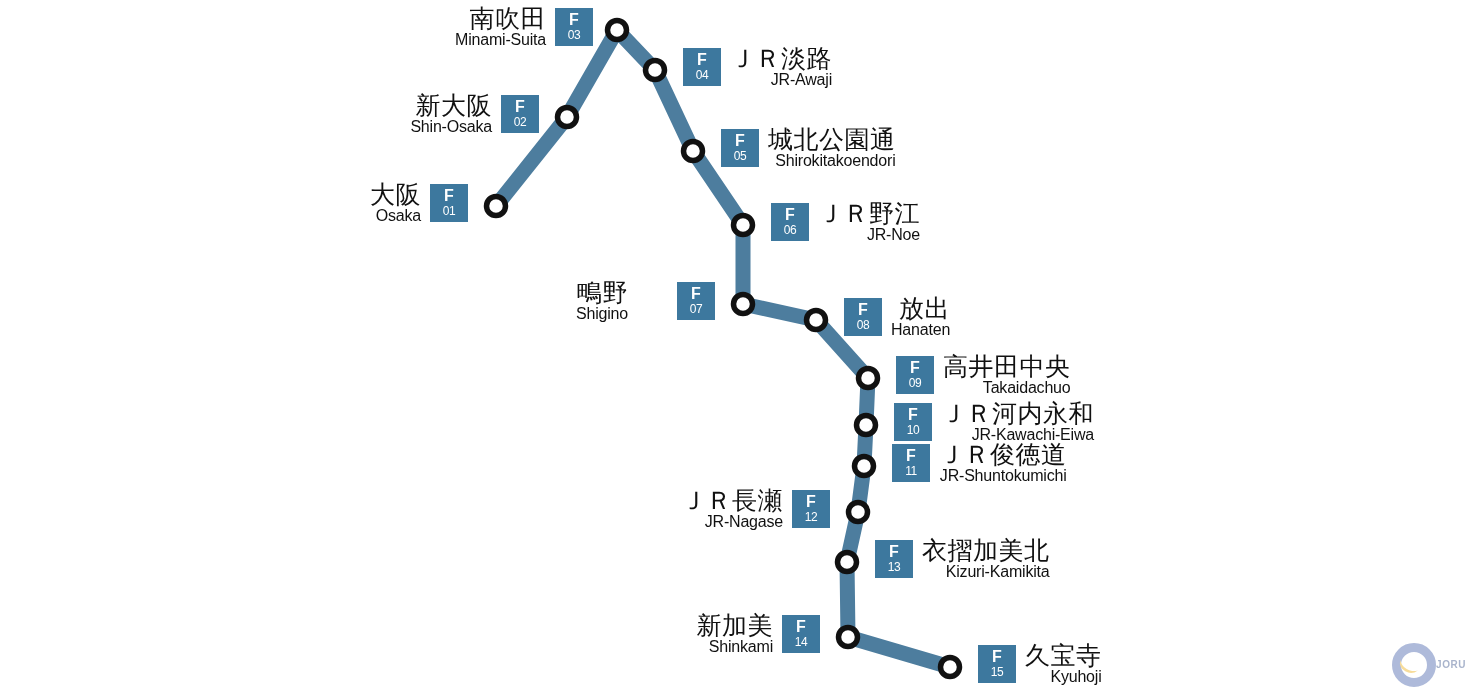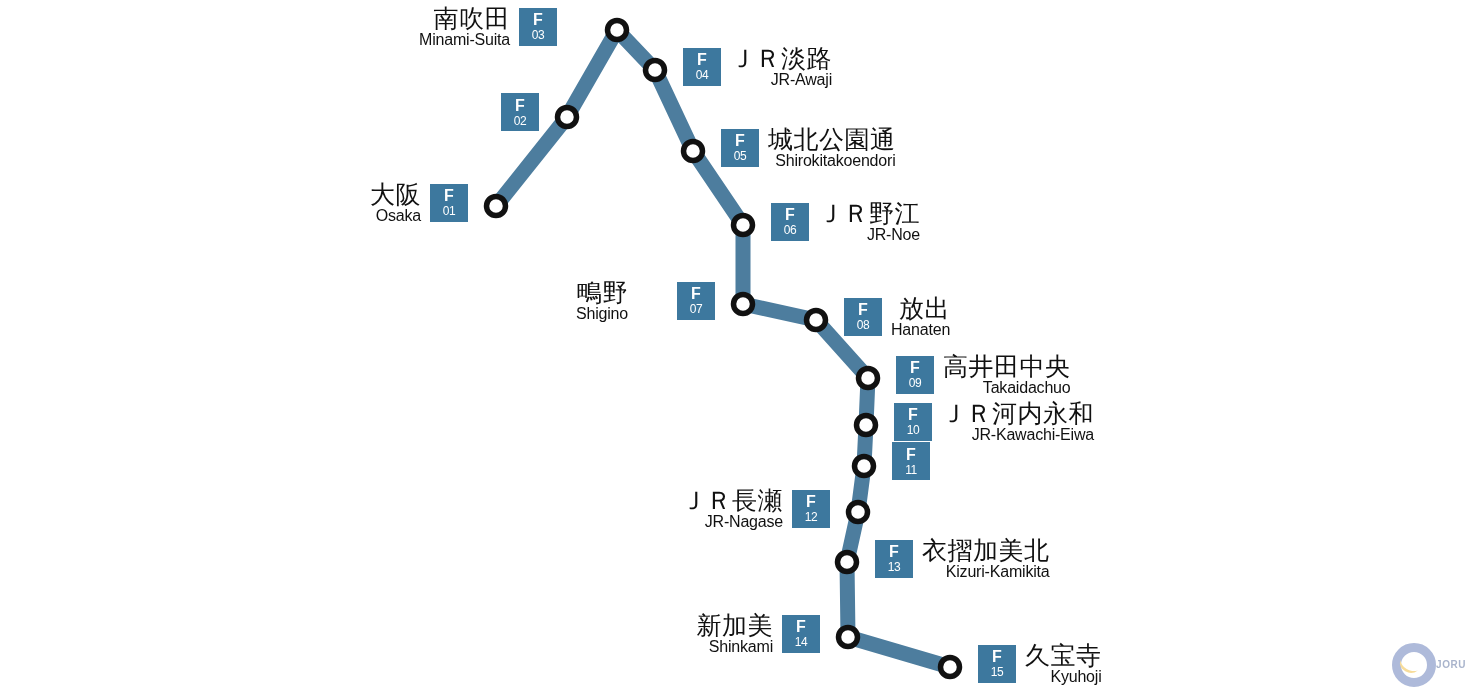--- a/index.html
+++ b/index.html
@@ -142,26 +142,30 @@
         <div class="names align-right gap-left">
           <span class="name-ja">大阪</span>
           <span class="name-en">Osaka</span>
         </div>
         <div class="code-badge" style="background: rgb(61, 120, 158);">
           <span class="code-letter">F</span>
           <span class="code-number">01</span>
         </div>
       </div>
       <div class="station-label left" style="right: 926px; top: 93px;">
+        <div class="names align-right gap-left">
+          <span class="name-ja">新大阪</span>
+          <span class="name-en">Shin-Osaka</span>
+        </div>
         <div class="code-badge" style="background: rgb(61, 120, 158);">
           <span class="code-letter">F</span>
           <span class="code-number">02</span>
         </div>
       </div>
-      <div class="station-label left" style="right: 908px; top: 6px;">
+      <div class="station-label left" style="right: 872px; top: 6px;">
         <div class="names align-right gap-left">
           <span class="name-ja">南吹田</span>
           <span class="name-en">Minami-Suita</span>
         </div>
         <div class="code-badge" style="background: rgb(61, 120, 158);">
           <span class="code-letter">F</span>
           <span class="code-number">03</span>
         </div>
       </div>
       <div class="station-label right" style="left: 683px; top: 46px;">
@@ -231,20 +235,24 @@
         </div>
         <div class="names align-left gap-right">
           <span class="name-ja">ＪＲ河内永和</span>
           <span class="name-en">JR-Kawachi-Eiwa</span>
         </div>
       </div>
       <div class="station-label right" style="left: 892px; top: 442px;">
         <div class="code-badge" style="background: rgb(61, 120, 158);">
           <span class="code-letter">F</span>
           <span class="code-number">11</span>
+        </div>
+        <div class="names align-left gap-right">
+          <span class="name-ja">ＪＲ俊徳道</span>
+          <span class="name-en">JR-Shuntokumichi</span>
         </div>
       </div>
       <div class="station-label left" style="right: 635px; top: 488px;">
         <div class="names align-right gap-left">
           <span class="name-ja">ＪＲ長瀬</span>
           <span class="name-en">JR-Nagase</span>
         </div>
         <div class="code-badge" style="background: rgb(61, 120, 158);">
           <span class="code-letter">F</span>
           <span class="code-number">12</span>

